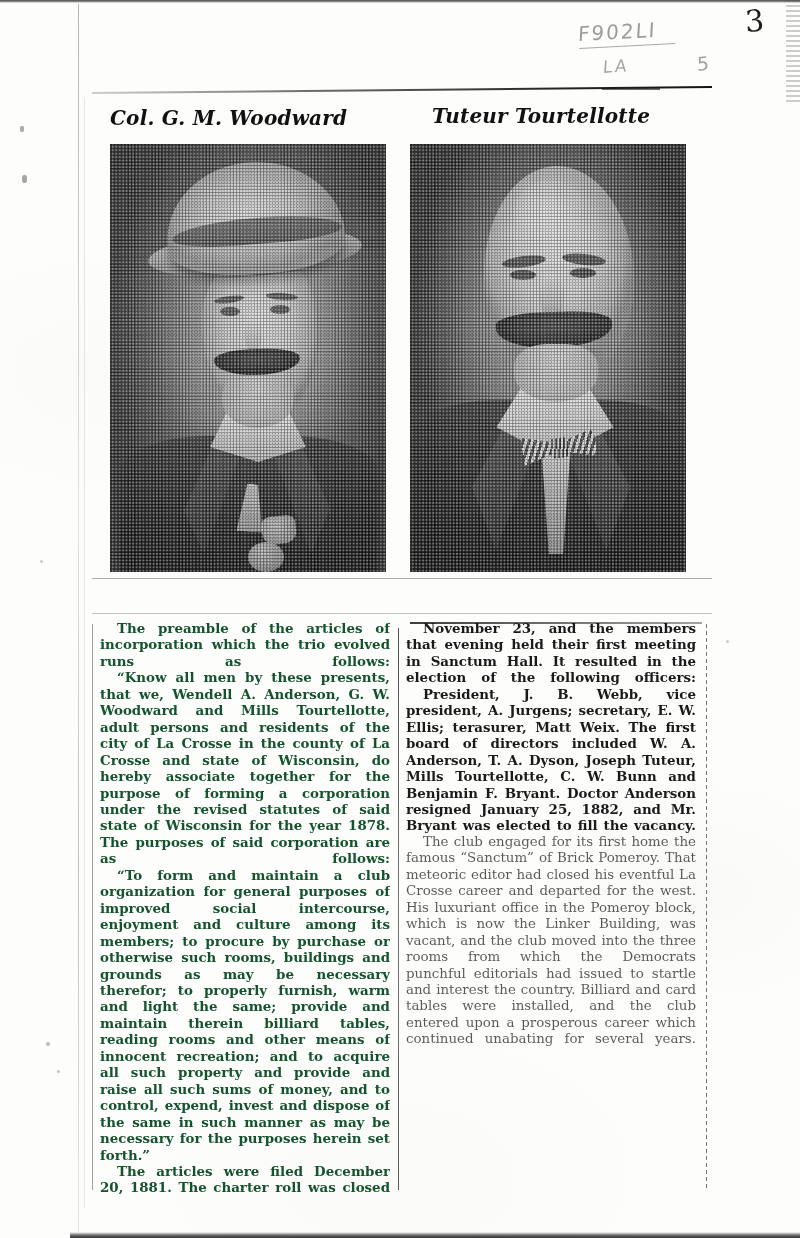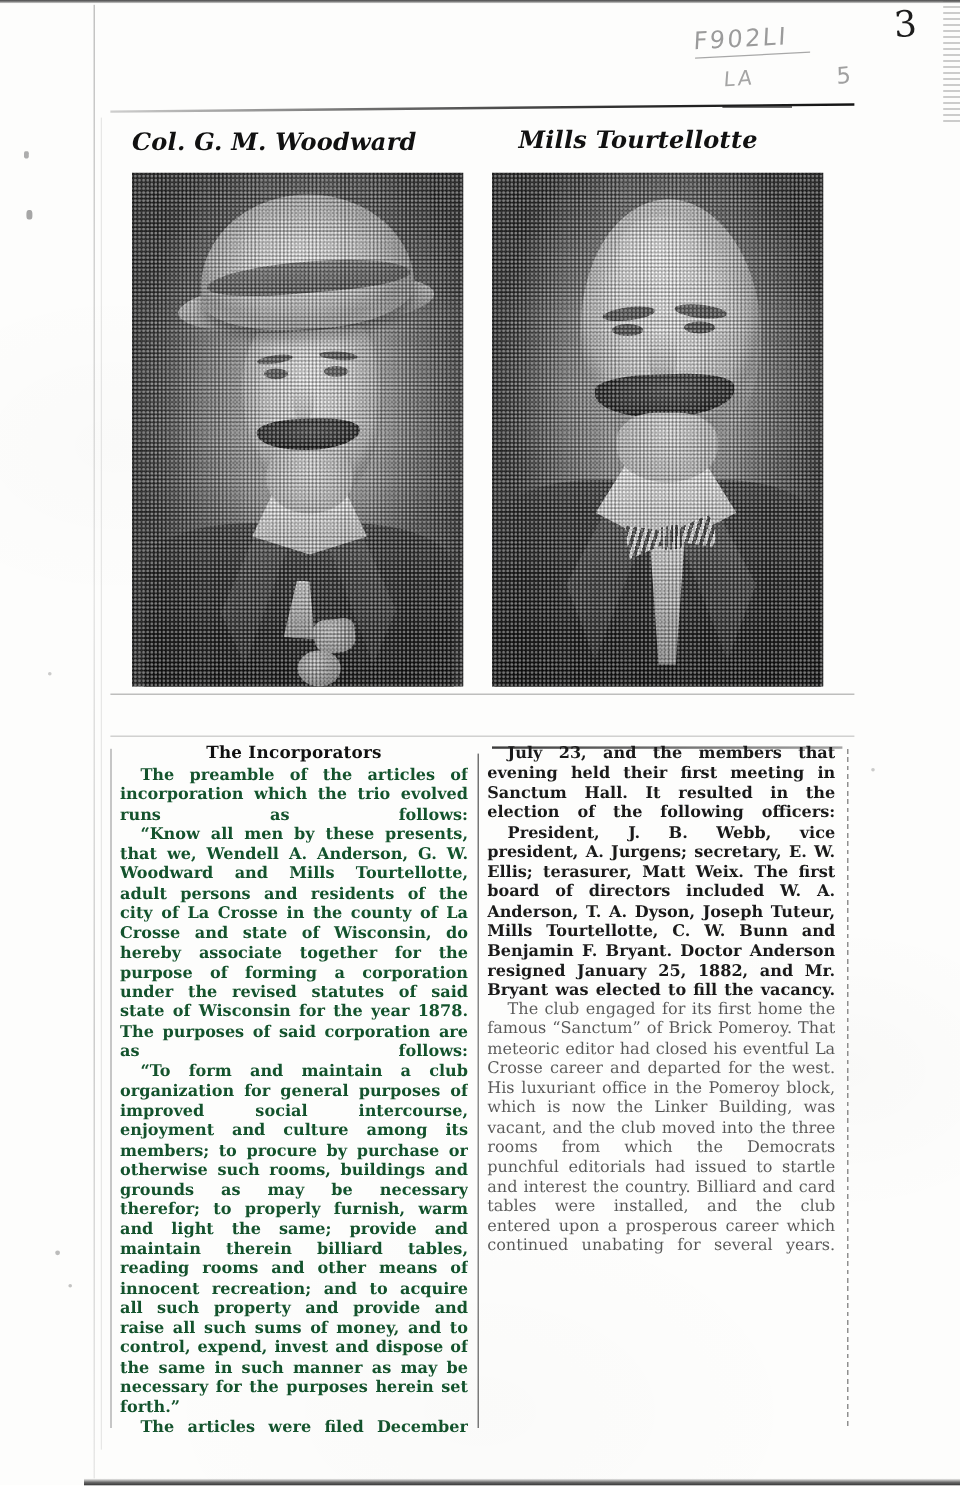--- a/index.html
+++ b/index.html
@@ -541,21 +541,21 @@
   <div class="speck" style="left:57px;  top:1070px;width:3px;  height:3px; opacity:.40;"></div>
   <div class="speck" style="left:40px;  top:560px; width:3px;  height:3px; opacity:.35;"></div>
   <div class="speck" style="left:726px; top:640px; width:3px;  height:3px; opacity:.35;"></div>
 
   <div id="clipping">
 
     <div id="rule-top"></div>
 
     <div id="caption-row">
       <div class="portrait-caption" id="caption-left">Col. G. M. Woodward</div>
-      <div class="portrait-caption" id="caption-right">Mills Tourtellotte</div>
+      <div class="portrait-caption" id="caption-right">Tuteur Tourtellotte</div>
     </div>
 
     <div id="portrait-row">
 
       <div class="portrait" id="portrait-woodward">
         <div class="halftone">
           <div id="wd-bg"></div>
           <div id="wd-coat"></div>
           <div id="wd-lapel-l"></div>
           <div id="wd-lapel-r"></div>
@@ -613,27 +613,26 @@
     <div id="headline-rule-bottom"></div>
 
     <div id="columns">
 
       <div id="col-left-edge"></div>
       <div id="col-divider"></div>
       <div id="col-right-edge"></div>
       <div id="col-right-toprule"></div>
 
       <div class="col" id="col-left">
-        <div class="subhead">The Incorporators</div>
         <p class="body heavy">The preamble of the articles of incorporation which the trio evolved runs as follows:</p>
         <p class="body heavy">“Know all men by these presents, that we, Wendell A. Anderson, G. W. Woodward and Mills Tourtellotte, adult persons and residents of the city of La Crosse in the county of La Crosse and state  of Wisconsin, do hereby associate together for the purpose of forming a corporation under the revised statutes of said state of Wisconsin for the year 1878. The purposes of said corporation are as follows:</p>
         <p class="body heavy">“To form and maintain a club organization for general purposes of improved social intercourse, enjoyment and culture among its members; to procure by purchase or otherwise such rooms,  buildings and grounds as may be necessary therefor; to properly furnish, warm and light the same; provide and maintain therein billiard tables, reading rooms and other means of innocent recreation; and to acquire all such property and provide and raise all such sums of money, and to control, expend, invest and dispose of the same in such manner as may be necessary for the purposes herein set forth.”</p>
         <p class="body heavy">The articles were filed December 20, 1881. The charter roll was closed</p>
       </div>
 
       <div class="col" id="col-right">
-        <p class="body heavy">July 23, and the members that evening held their first meeting in Sanctum Hall. It resulted in the election of the following officers:</p>
+        <p class="body heavy">November 23, and the members that evening held their first meeting in Sanctum Hall. It resulted in the election of the following officers:</p>
         <p class="body heavy">President, J. B. Webb, vice president, A. Jurgens; secretary, E. W. Ellis; terasurer, Matt Weix. The first board of directors included W. A. Anderson, T. A. Dyson, Joseph Tuteur, Mills Tourtellotte, C. W. Bunn and Benjamin F. Bryant. Doctor Anderson resigned January 25, 1882, and Mr. Bryant was elected to fill the vacancy.</p>
         <p class="body fade-2">The club engaged for  its  first home the famous  “Sanctum”  of Brick Pomeroy.   That  meteoric editor had closed his eventful  La Crosse career and departed for  the west.   His luxuriant office in the Pomeroy block, which is now the Linker Building, was  vacant, and the club moved into the three rooms from  which  the  Democrats punchful editorials had issued to startle and interest the country.  Billiard and card tables were installed, and the club entered upon a prosperous career which continued unabating for several years.</p>
       </div>
     </div>
   </div>
 </div>
 
 </body></html>

